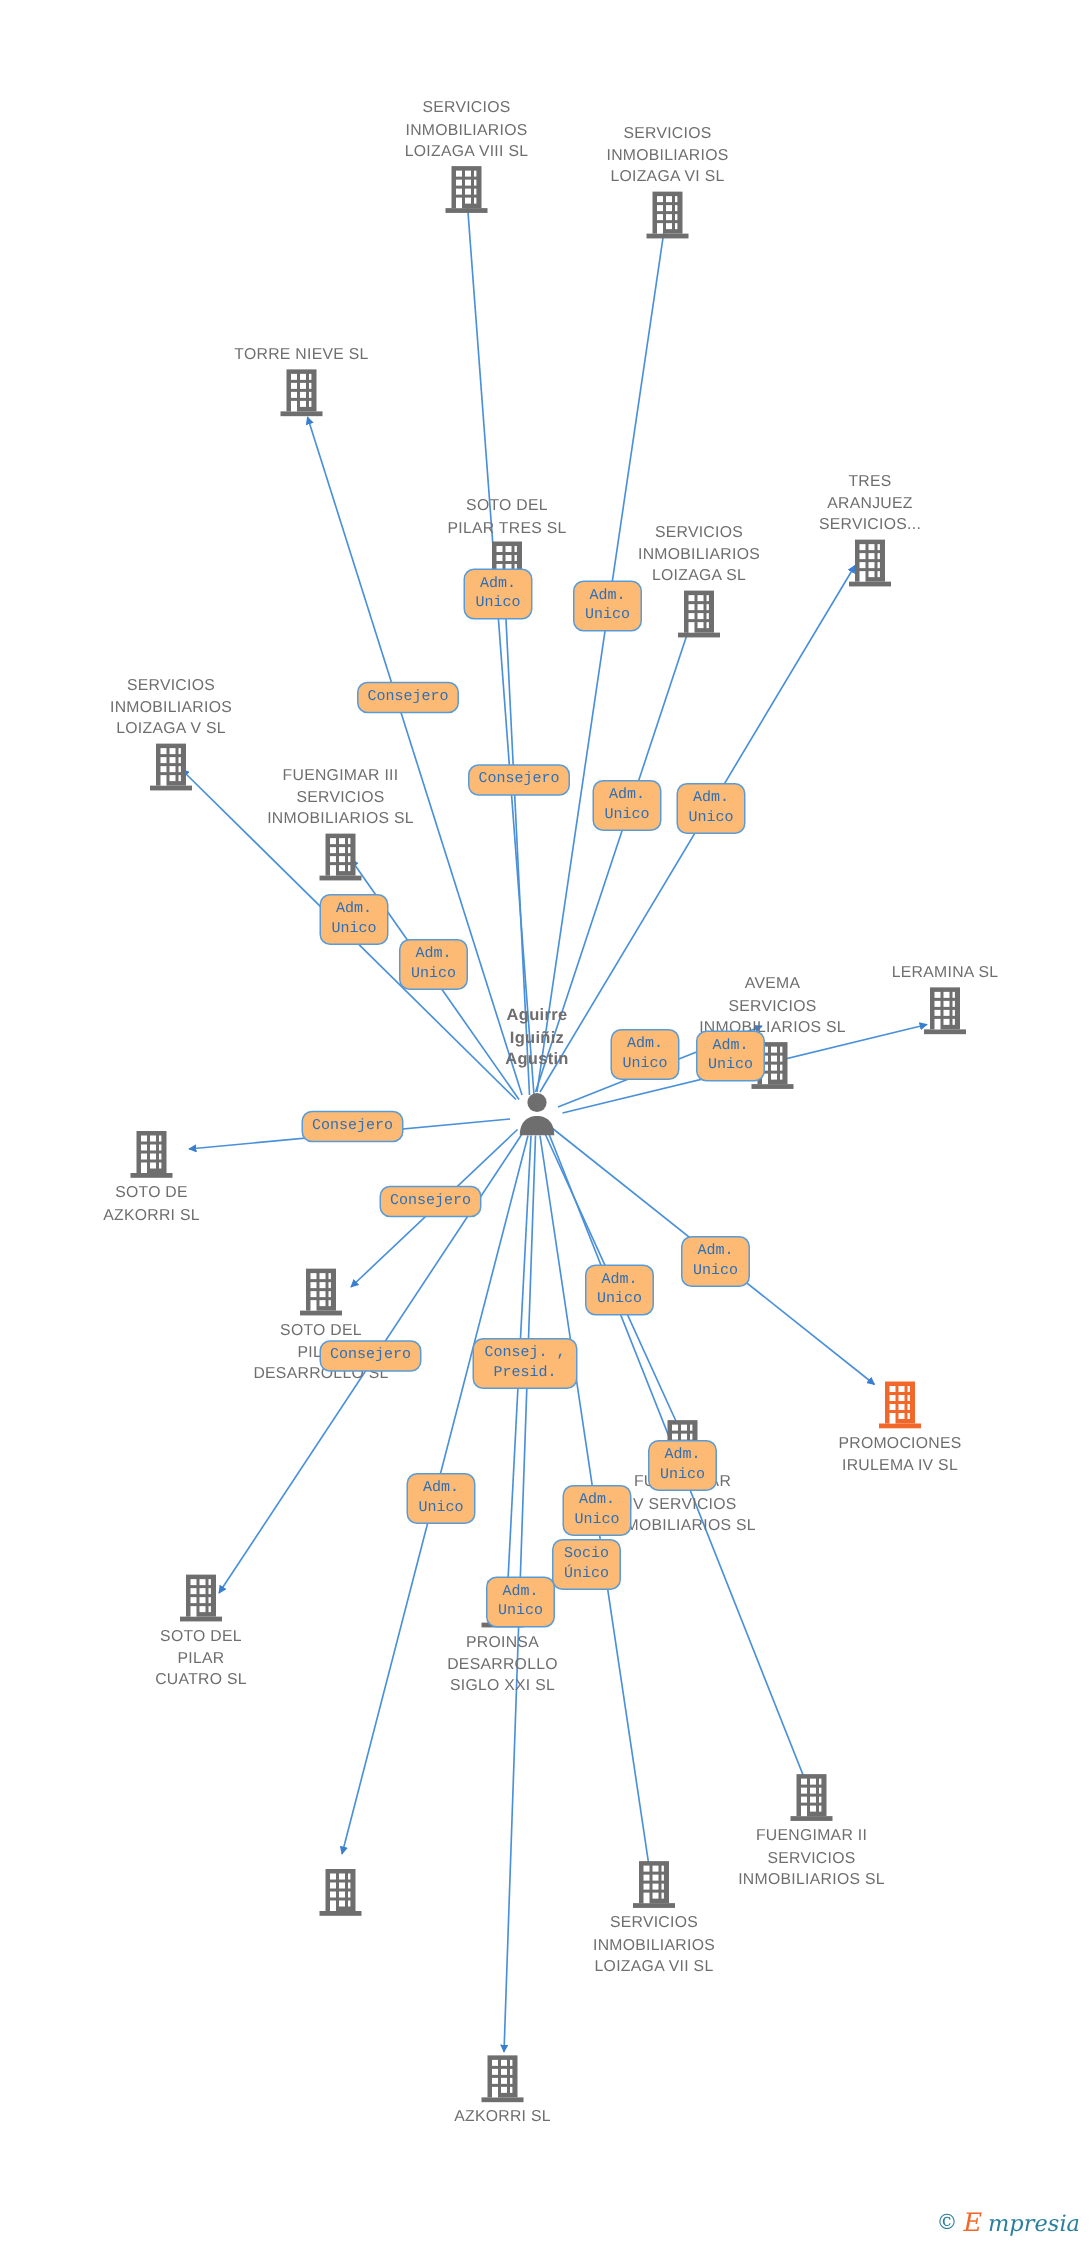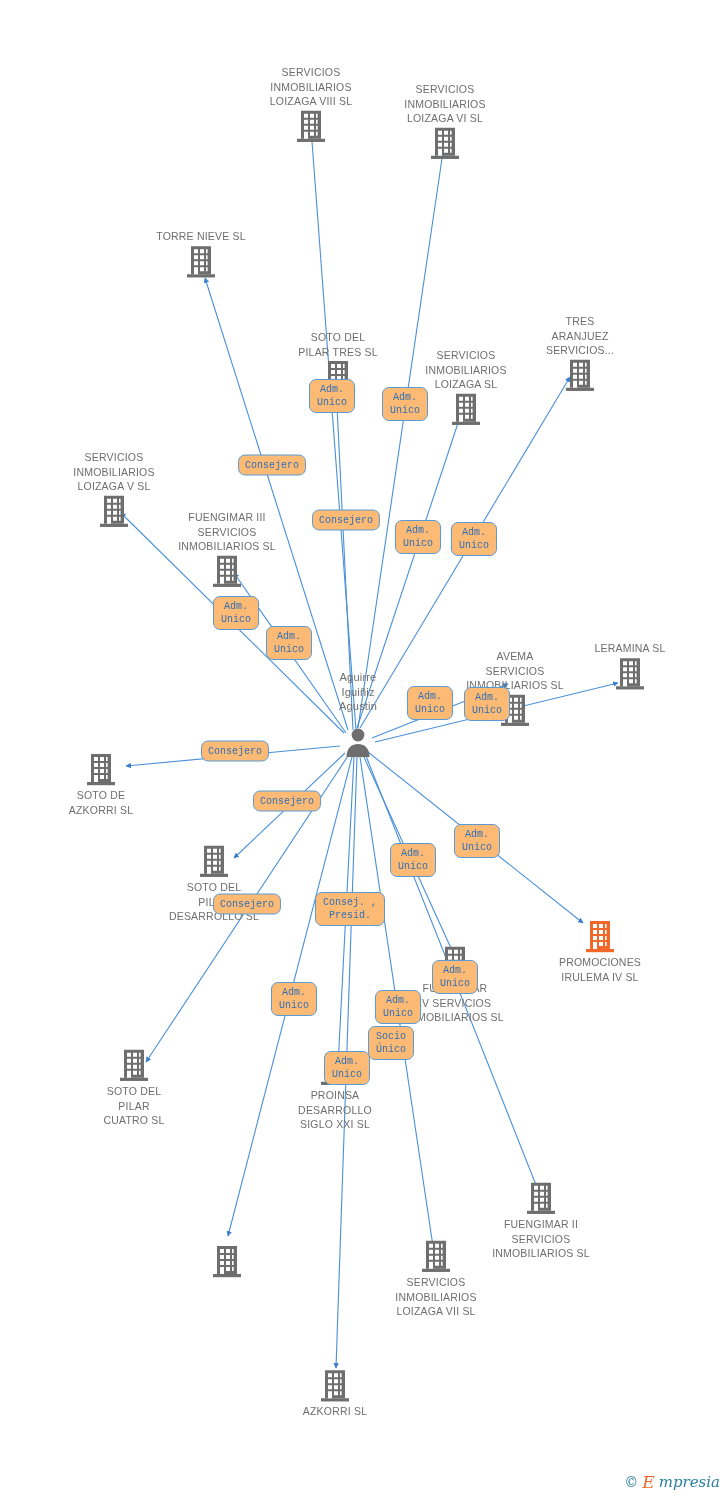--- a/index.html
+++ b/index.html
@@ -43,20 +43,21 @@
     color: #6e6e6e;
     letter-spacing: 0.2px;
     white-space: pre-line;
   }
   .node.cap-above .caption { margin-bottom: 1px; }
   .node.cap-below .caption { margin-top: 1px; }
   .node.person .caption {
     color: #6e6e6e;
     font-size: 11px;
     line-height: 14.5px;
+    font-weight: bold;
   }
   .edge-label {
     position: absolute;
     transform: translate(-50%, -50%);
     box-sizing: border-box;
     background: #fdba74;
     border: 1.4px solid #5b9bd5;
     border-radius: 7px;
     color: #2f6fb5;
     font-family: Liberation Mono, monospace;

